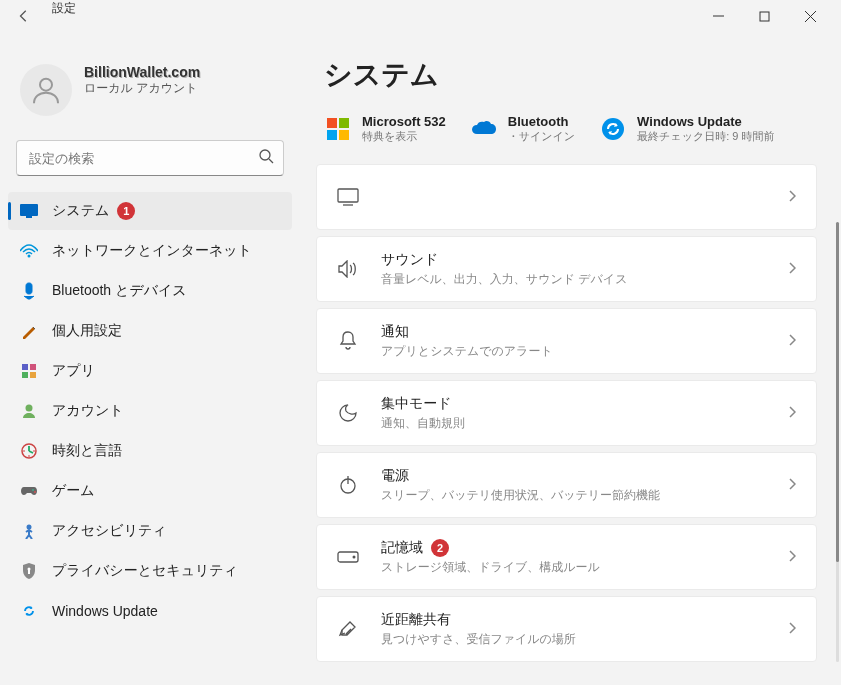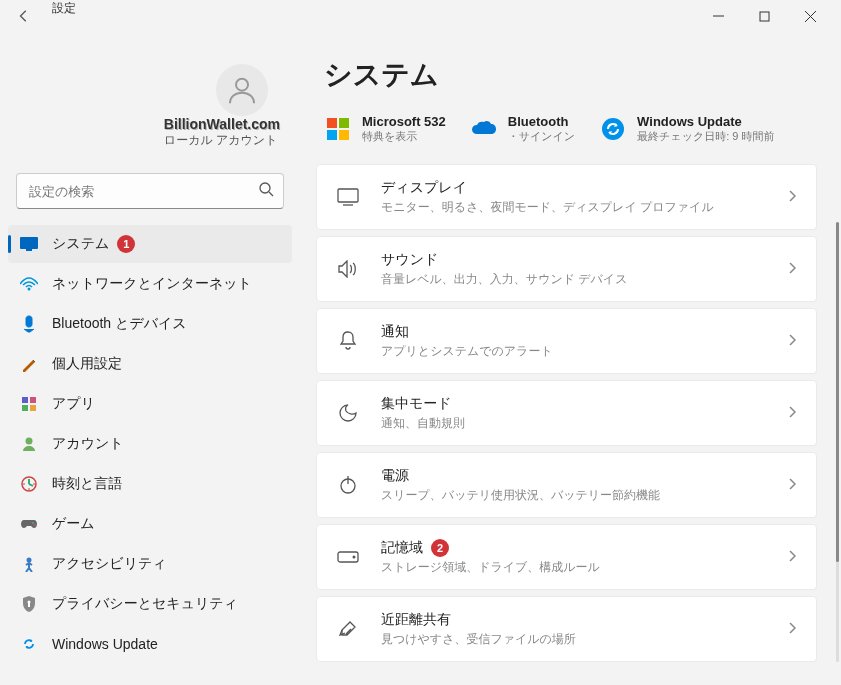--- a/index.html
+++ b/index.html
@@ -4,21 +4,21 @@
 <style>
 * { box-sizing: border-box; margin: 0; padding: 0; }
 body { font-family: "Segoe UI", "Yu Gothic UI", sans-serif; background: #f3f3f3; width: 841px; height: 685px; overflow: hidden; position: relative; }
 .titlebar { height: 40px; display: flex; padding: 0 8px; }
 .back-btn { width: 32px; height: 32px; display: flex; align-items: center; justify-content: center; border-radius: 4px; cursor: pointer; color: #555; }
 .title { margin-left: 12px; font-size: 12px; color: #333; }
 .window-controls { margin-left: auto; display: flex; }
 .win-btn { width: 46px; height: 32px; display: flex; align-items: center; justify-content: center; cursor: pointer; color: #333; }
 .layout { display: flex; height: calc(685px - 40px); }
 .sidebar { width: 300px; padding: 16px 8px; display: flex; flex-direction: column; }
-.user-row { display: flex; align-items: flex-end; padding: 8px 12px; margin-bottom: 16px; flex-direction: column; }
+.user-row { display: flex; align-items: flex-start; padding: 8px 12px; margin-bottom: 16px; }
 .avatar { width: 52px; height: 52px; border-radius: 50%; background: #e8e8e8; display: flex; align-items: center; justify-content: center; color: #888; margin-right: 12px; }
 .user-name { font-size: 14px; font-weight: 600; color: #333; text-shadow: 0 0 3px #fff, 1px 1px 0 #999; }
 .user-sub { font-size: 12px; color: #555; }
 .search-box { margin: 0 8px 16px 8px; position: relative; }
 .search-input { width: 100%; height: 36px; border: 1px solid #ccc; border-bottom: 1px solid #888; border-radius: 4px; padding: 0 36px 0 12px; font-size: 13px; background: #fdfdfd; }
 .search-icon { position: absolute; right: 10px; top: 8px; color: #555; }
 .nav { display: flex; flex-direction: column; gap: 2px; }
 .nav-item { display: flex; align-items: center; height: 38px; padding: 0 12px; border-radius: 4px; cursor: pointer; font-size: 14px; color: #222; position: relative; }
 .nav-item.active { background: #eaeaea; }
 .nav-item.active::before { content: ""; position: absolute; left: 0; top: 10px; bottom: 10px; width: 3px; background: #0067c0; border-radius: 2px; }
@@ -246,24 +246,20 @@
       </div>
     </div>
     <div class="settings-list" id="settings-list">
         <div class="setting-item">
           <span class="si-icon">
             <svg width="22" height="18" viewBox="0 0 22 18">
               <rect x="1" y="1" width="20" height="13" rx="1" stroke="#555" fill="none" stroke-width="1.3"></rect>
               <line x1="6" y1="17" x2="16" y2="17" stroke="#555" stroke-width="1.3"></line>
             </svg>
           </span>
-          <div>
-            <div class="si-title">ディスプレイ</div>
-            <div class="si-sub">モニター、明るさ、夜間モード、ディスプレイ プロファイル</div>
-          </div>
           <span class="chevron"><svg width="8" height="12" viewBox="0 0 8 12">
               <path d="M2 1l5 5-5 5" stroke="#888" fill="none" stroke-width="1.5"></path>
             </svg></span>
         </div>
         <div class="setting-item">
           <span class="si-icon">
             <svg width="22" height="18" viewBox="0 0 22 18">
               <path d="M2 6h3l5-5v16l-5-5H2V6z" stroke="#555" fill="none" stroke-width="1.3"></path>
               <path d="M13 5c2 1 2 7 0 8M16 3c3 2 3 10 0 12" stroke="#555" fill="none" stroke-width="1.3"></path>
             </svg>

